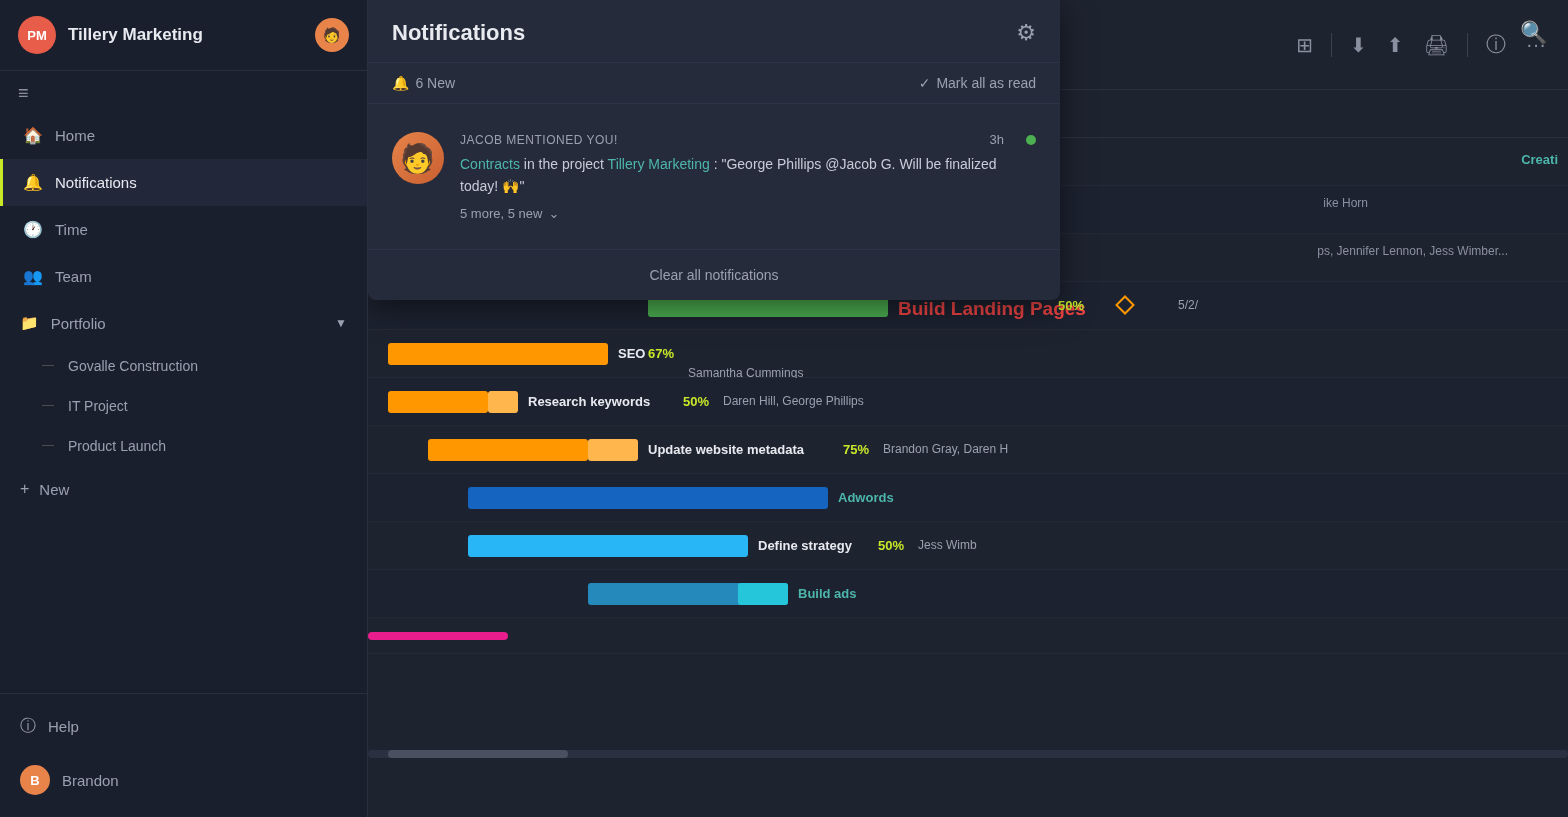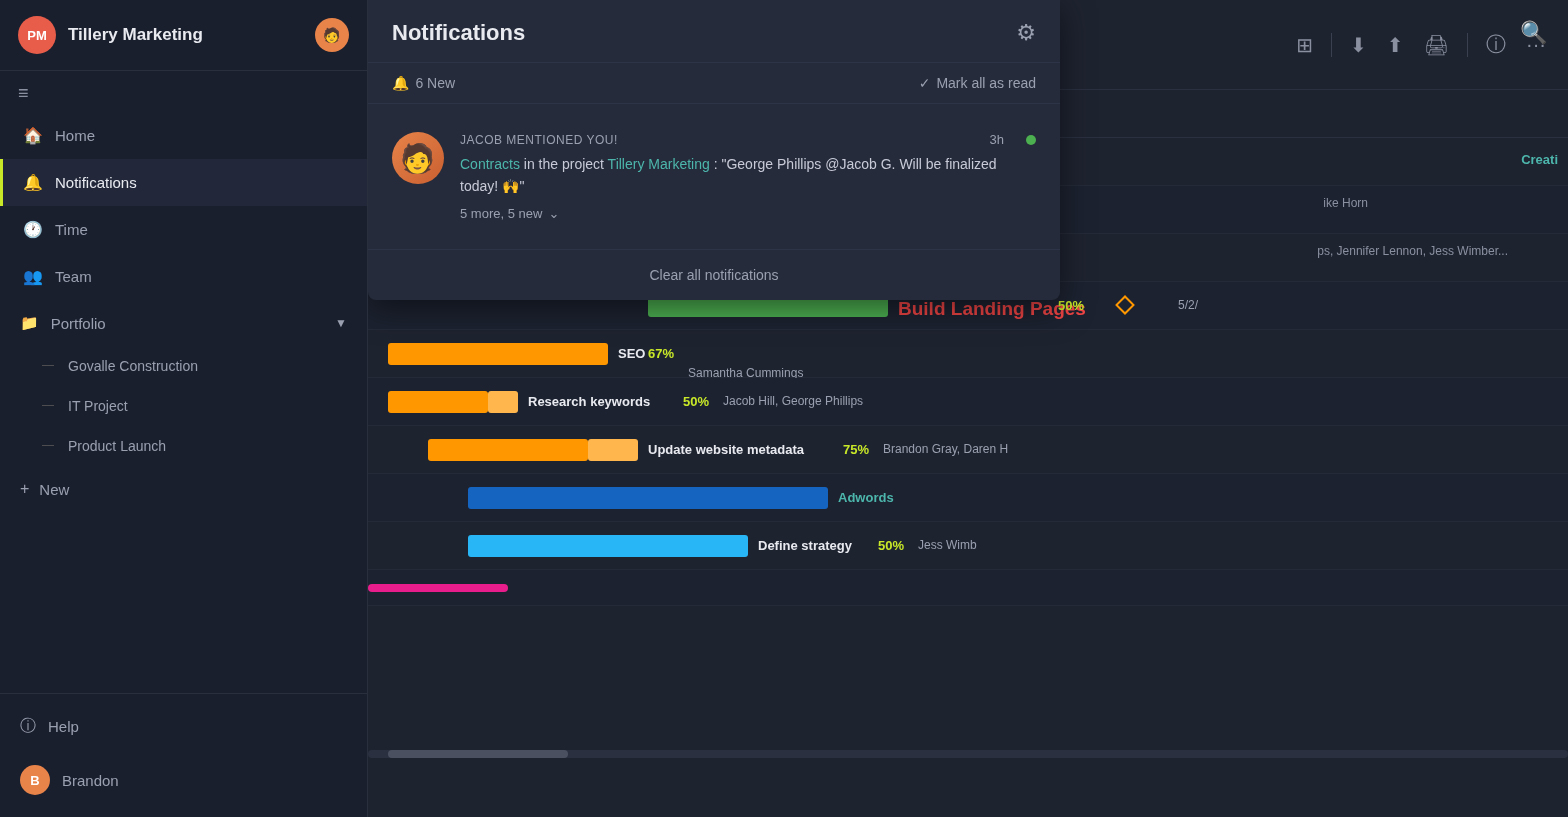--- a/index.html
+++ b/index.html
@@ -419,21 +419,21 @@
         <span style="position:absolute; left:250px; top:16px; color:#e8eaf0; font-size:13px; font-weight:600;">SEO</span>
         <span style="position:absolute; left:280px; top:16px; color:#c8e828; font-size:13px; font-weight:700;">67%</span>
         <span style="position:absolute; left:320px; top:16px; color:#9ba0b0; font-size:12px;margin-top:20px;">Samantha Cummings</span>
       </div>
 
       <div class="gantt-row">
         <div style="position:absolute; left:20px; top:13px; height:22px; width:100px; background:#ff9800; border-radius:3px;"></div>
         <div style="position:absolute; left:120px; top:13px; height:22px; width:30px; background:#ffb74d; border-radius:3px;"></div>
         <span style="position:absolute; left:160px; top:16px; color:#e8eaf0; font-size:13px; font-weight:600;">Research keywords</span>
         <span style="position:absolute; left:315px; top:16px; color:#c8e828; font-size:13px; font-weight:700;">50%</span>
-        <span style="position:absolute; left:355px; top:16px; color:#9ba0b0; font-size:12px;">Jacob Hill, George Phillips</span>
+        <span style="position:absolute; left:355px; top:16px; color:#9ba0b0; font-size:12px;">Daren Hill, George Phillips</span>
       </div>
 
       <div class="gantt-row">
         <div style="position:absolute; left:60px; top:13px; height:22px; width:160px; background:#ff9800; border-radius:3px;"></div>
         <div style="position:absolute; left:220px; top:13px; height:22px; width:50px; background:#ffb74d; border-radius:3px;"></div>
         <span style="position:absolute; left:280px; top:16px; color:#e8eaf0; font-size:13px; font-weight:600;">Update website metadata</span>
         <span style="position:absolute; left:475px; top:16px; color:#c8e828; font-size:13px; font-weight:700;">75%</span>
         <span style="position:absolute; left:515px; top:16px; color:#9ba0b0; font-size:12px;">Brandon Gray, Daren H</span>
       </div>
 
@@ -442,20 +442,25 @@
         <span style="position:absolute; left:470px; top:16px; color:#4db6ac; font-size:13px; font-weight:700;">Adwords</span>
       </div>
 
       <div class="gantt-row">
         <div style="position:absolute; left:100px; top:13px; height:22px; width:280px; background:#29b6f6; border-radius:3px;"></div>
         <span style="position:absolute; left:390px; top:16px; color:#e8eaf0; font-size:13px; font-weight:600;">Define strategy</span>
         <span style="position:absolute; left:510px; top:16px; color:#c8e828; font-size:13px; font-weight:700;">50%</span>
         <span style="position:absolute; left:550px; top:16px; color:#9ba0b0; font-size:12px;">Jess Wimb</span>
       </div>
 
+      <div class="gantt-row">
+        <div style="position:absolute; left:220px; top:13px; height:22px; width:200px; background:#29b6f6; border-radius:3px; opacity:0.7;"></div>
+        <div style="position:absolute; left:370px; top:13px; height:22px; width:50px; background:#26c6da; border-radius:3px;"></div>
+        <span style="position:absolute; left:430px; top:16px; color:#4db6ac; font-size:13px; font-weight:700;">Build ads</span>
+      </div>
 
       <div class="gantt-row" style="height:36px;">
         <div style="position:absolute; left:0; top:14px; height:8px; width:140px; background:#e91e8c; border-radius:4px;"></div>
       </div>
 
       <div style="position:absolute; top:58px; right:200px; color:#8b90a0; font-size:12px;">ike Horn</div>
       <div style="position:absolute; top:106px; right:60px; color:#8b90a0; font-size:12px;">ps, Jennifer Lennon, Jess Wimber...</div>
 
       <div style="position:absolute; bottom:0; left:0; right:0; height:8px; background:#2a3040; border-radius:4px;">
         <div style="position:absolute; left:20px; width:180px; height:8px; background:#4a5060; border-radius:4px;"></div>

